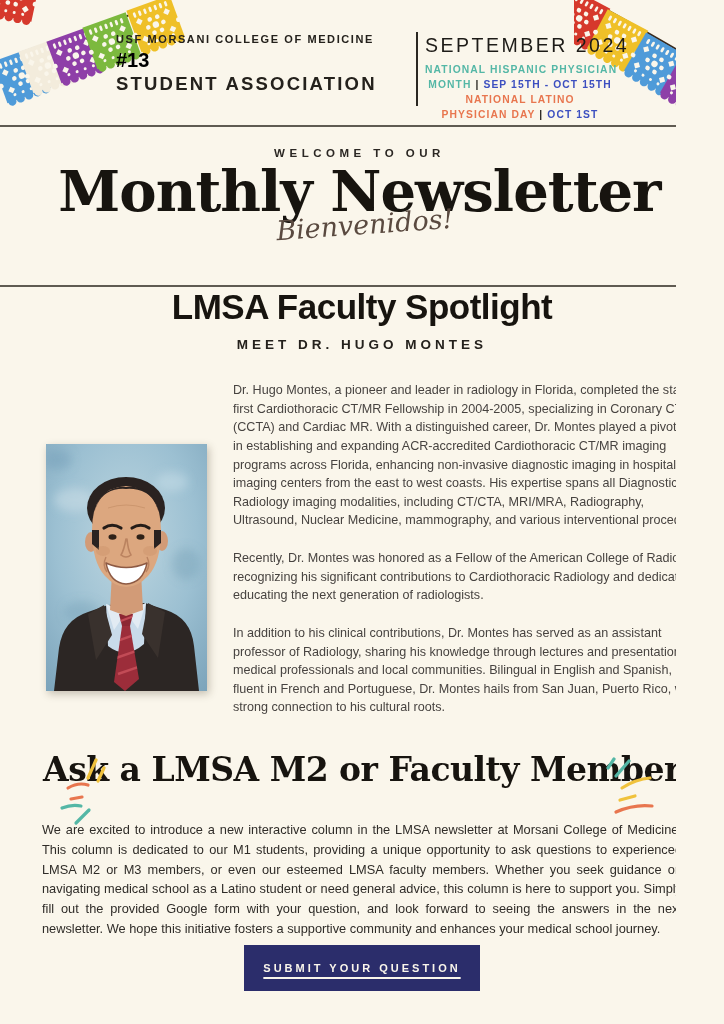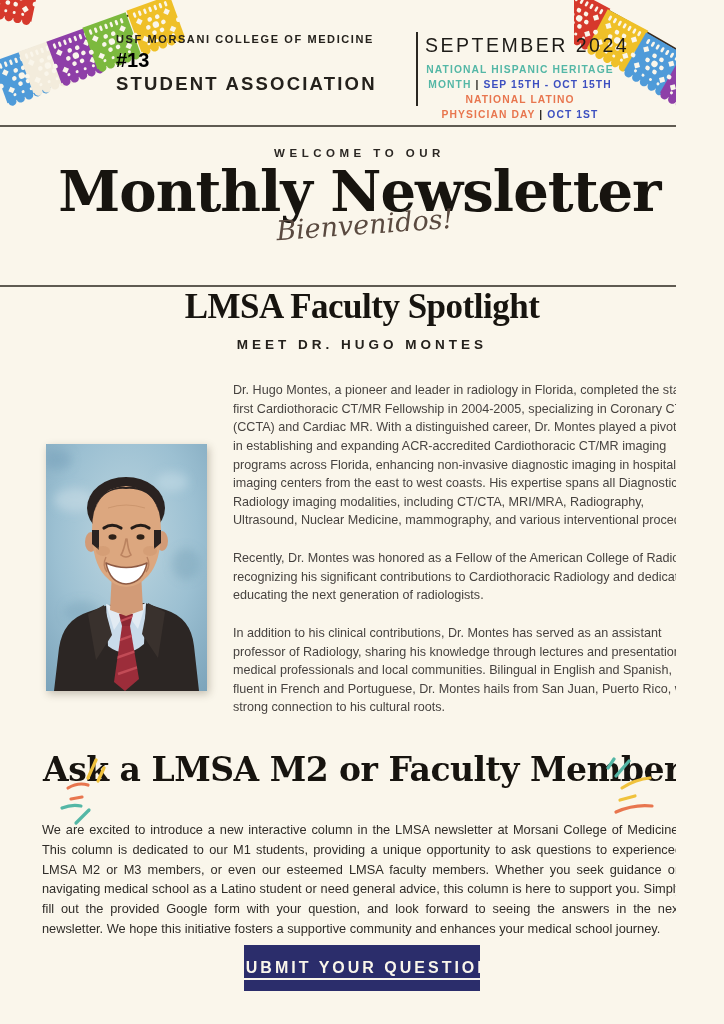--- a/index.html
+++ b/index.html
@@ -23,36 +23,36 @@
   .sep{color:#2a2722;font-weight:700;}
 
   
   .welcome-box{position:absolute;top:125px;left:-3px;width:727px;height:162px;border-top:2px solid #5f5b52;border-bottom:2px solid #5f5b52;border-right:2px solid #5f5b52;box-sizing:border-box;display:flex;flex-direction:column;align-items:center;}
   .kicker{margin-top:20px;font-size:11.5px;font-weight:700;letter-spacing:4.5px;color:#2b2723;}
   .welcome-title{font-family:"DejaVu Serif",serif;font-weight:600;font-size:56px;line-height:60px;color:#17140f;letter-spacing:-1px;margin-top:2px;}
   .script{font-family:"DejaVu Serif",serif;font-style:italic;font-size:27px;color:#5a4a40;transform:rotate(-4deg);margin-top:-12px;margin-left:10px;}
 
   
   .spotlight{position:absolute;top:287px;left:0;width:724px;height:463px;}
-  .spot-title{font-family:Liberation Serif, serif;font-weight:600;font-size:35px;color:#17140f;text-align:center;margin-top:15px;letter-spacing:-0.5px;}
+  .spot-title{font-family:Liberation Sans, sans-serif;font-weight:600;font-size:35px;color:#17140f;text-align:center;margin-top:15px;letter-spacing:-0.5px;}
   .spot-sub{font-size:13.5px;font-weight:700;letter-spacing:4px;color:#24211C;text-align:center;margin-top:10px;}
   .portrait{position:absolute;left:46px;top:157px;width:161px;height:247px;box-shadow:2px 3px 8px rgba(60,50,30,.28);}
   .portrait svg{display:block;}
   .spot-paras{position:absolute;left:233px;top:94px;width:478px;}
   .spot-paras p{margin:0 0 19px 0;font-size:12.6px;line-height:1.48;color:#474340;}
 
   
   .ask{position:absolute;top:750px;left:0;width:724px;height:274px;}
   .ask-title{font-family:"DejaVu Serif",serif;font-weight:600;font-size:33px;color:#17140f;text-align:center;margin-top:22px;letter-spacing:-0.5px;}
   .sparkle{position:absolute;}
   .sparkle-left{left:58px;top:6px;}
   .sparkle-right{left:600px;top:2px;}
   .ask-para{position:absolute;left:42px;top:70px;width:640px;font-size:12.8px;line-height:1.55;color:#2f2c28;text-align:justify;margin:0;}
   .submit-btn{position:absolute;left:50%;transform:translateX(-50%);top:195px;width:236px;height:46px;background:#2B2D6B;display:flex;align-items:center;justify-content:center;cursor:pointer;border:none;}
-  .submit-btn span{color:#FAF6EB;font-size:16px;font-weight:700;letter-spacing:3px;text-decoration:underline;text-underline-offset:5px;text-decoration-thickness:1.5px;white-space:nowrap;}
+  .submit-btn span{color:#FAF6EB;font-size:11px;font-weight:700;letter-spacing:3px;text-decoration:underline;text-underline-offset:5px;text-decoration-thickness:1.5px;white-space:nowrap;}
 
   .garland{position:absolute;top:0;}
   .garland-left{left:0;}
   .garland-right{right:0;}
   .hidden-defs{position:absolute;width:0;height:0;}
 </style>
 </head>
 <body>
 
 <svg class="hidden-defs" aria-hidden="true">
@@ -142,21 +142,21 @@
         <span class="issue">#13</span>
       </div>
       <div class="org2">STUDENT ASSOCIATION</div>
     </div>
 
     <div class="mast-divider"></div>
 
     <div class="mast-right">
       <div class="date-title">SEPTEMBER 2024</div>
       <div class="event-line">
-        <span class="teal">NATIONAL HISPANIC HERITAGE</span>
+        <span class="teal">NATIONAL HISPANIC PHYSICIAN</span>
       </div>
       <div class="event-line">
         <span class="teal">MONTH</span>
         <span class="sep">|</span>
         <span class="blue">SEP 15TH - OCT 15TH</span>
       </div>
       <div class="event-line">
         <span class="orange">NATIONAL LATINO</span>
       </div>
       <div class="event-line">

